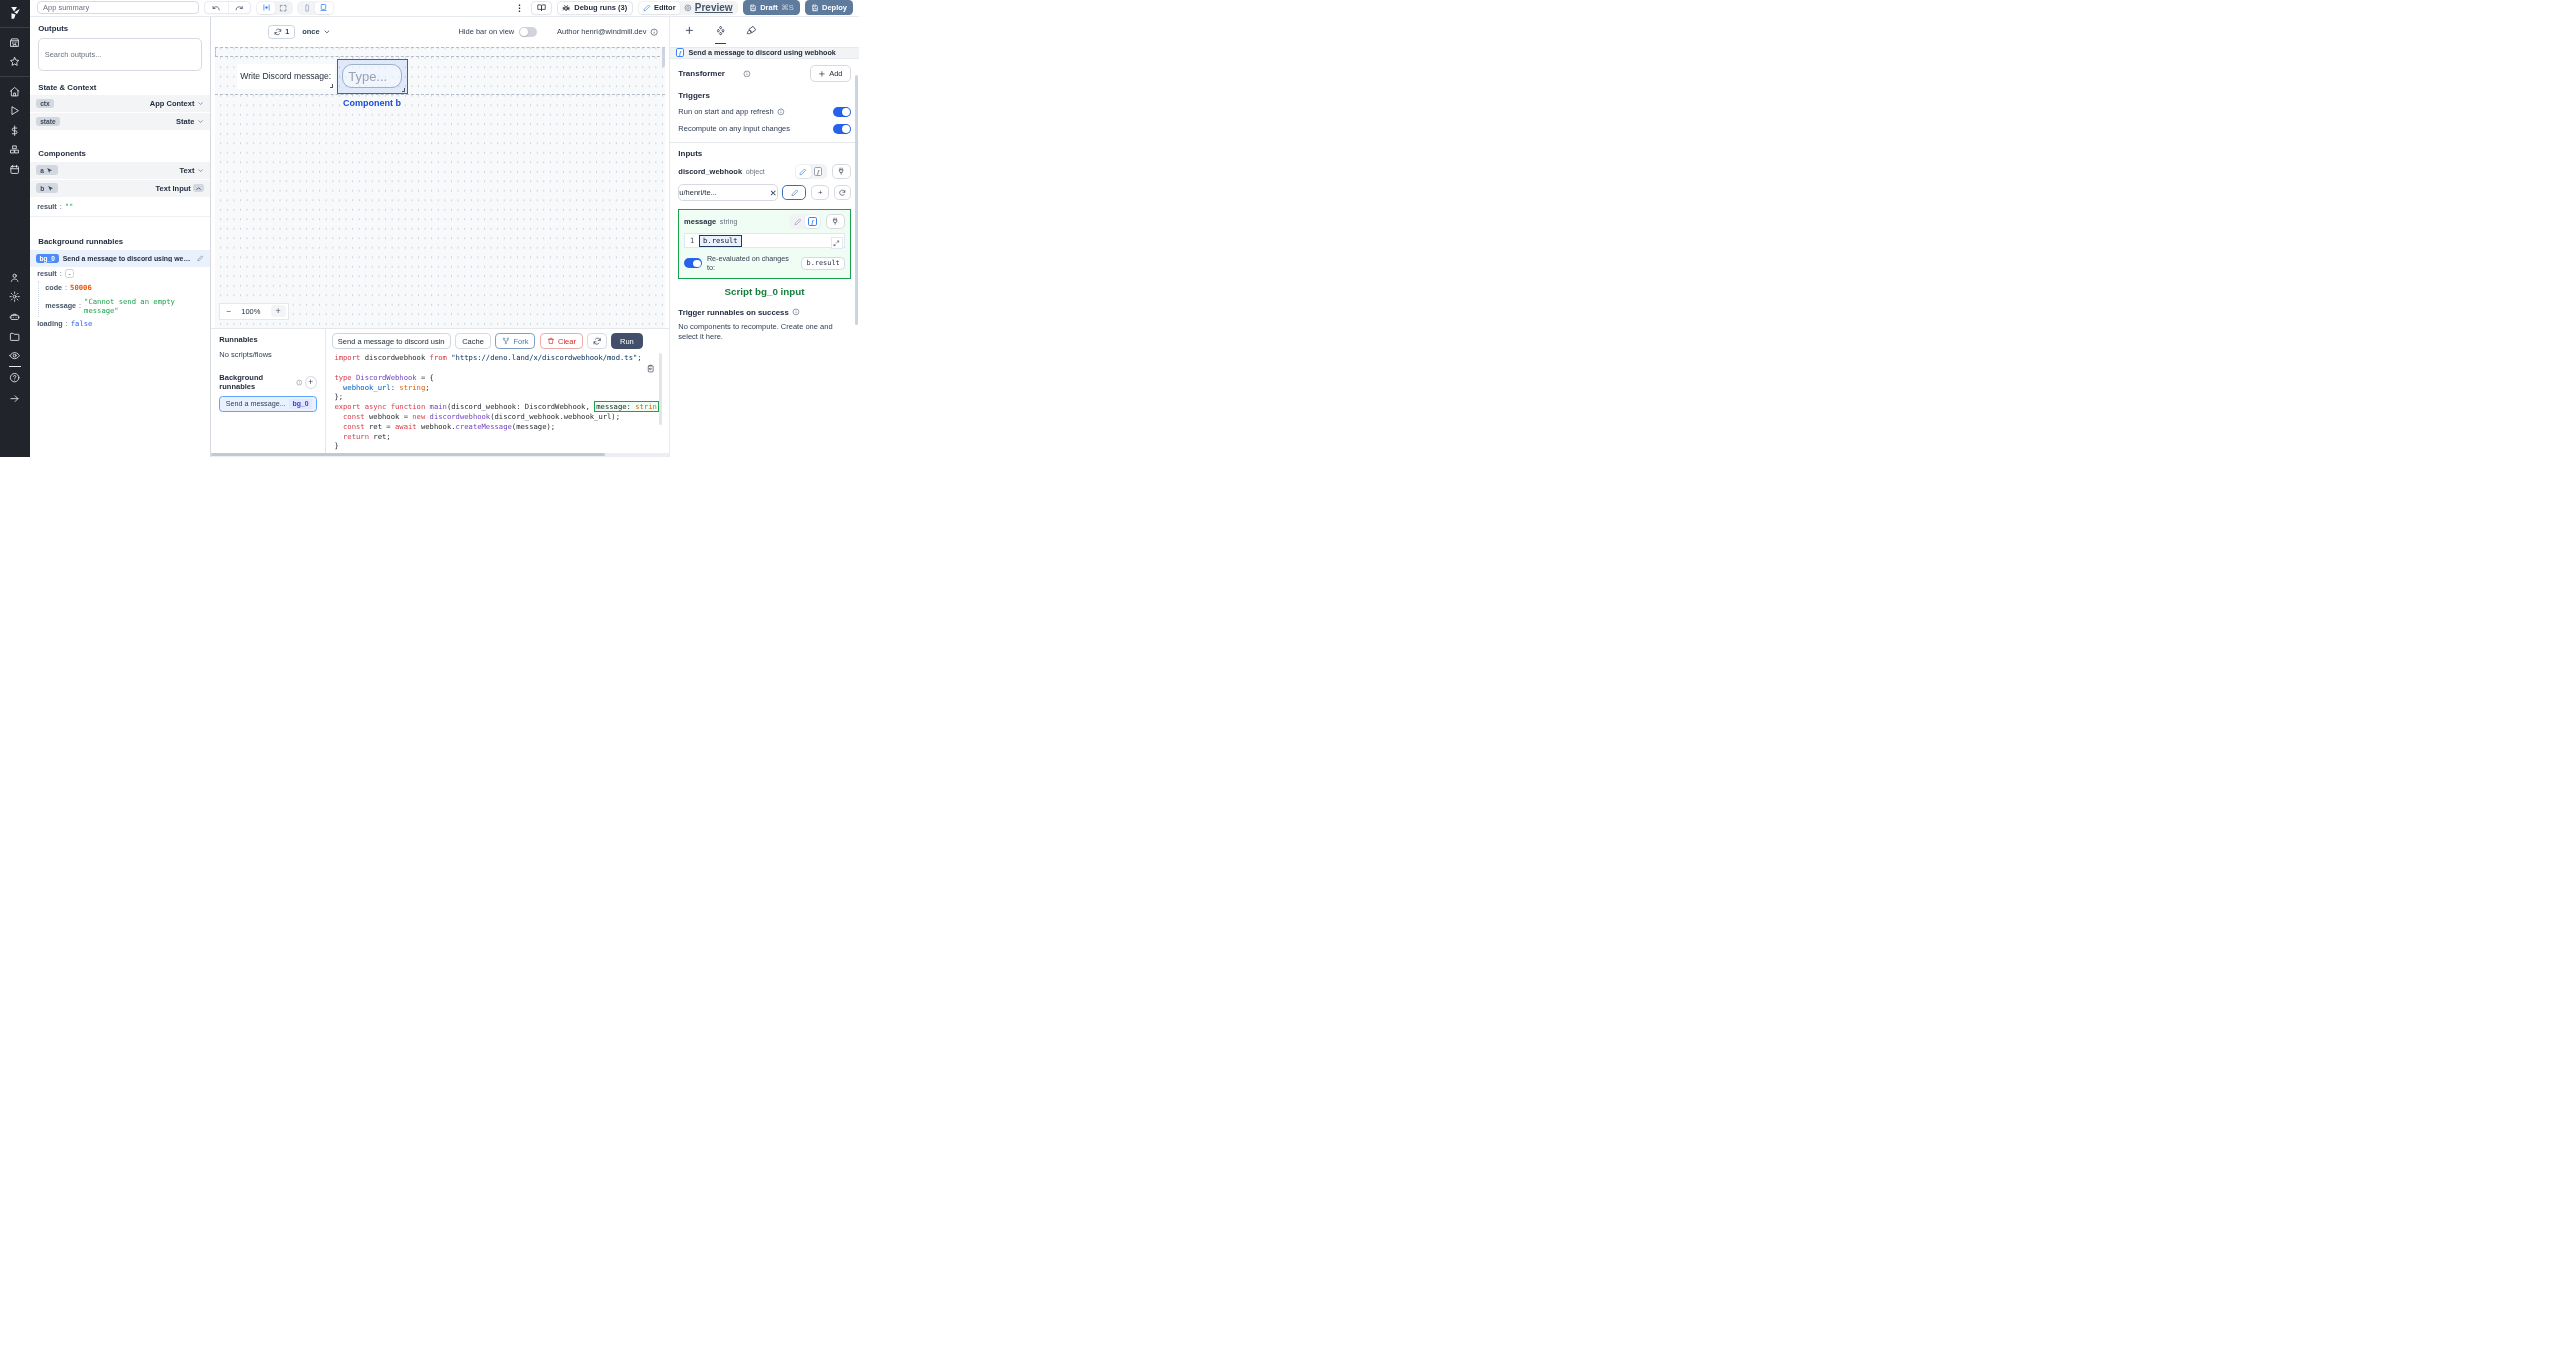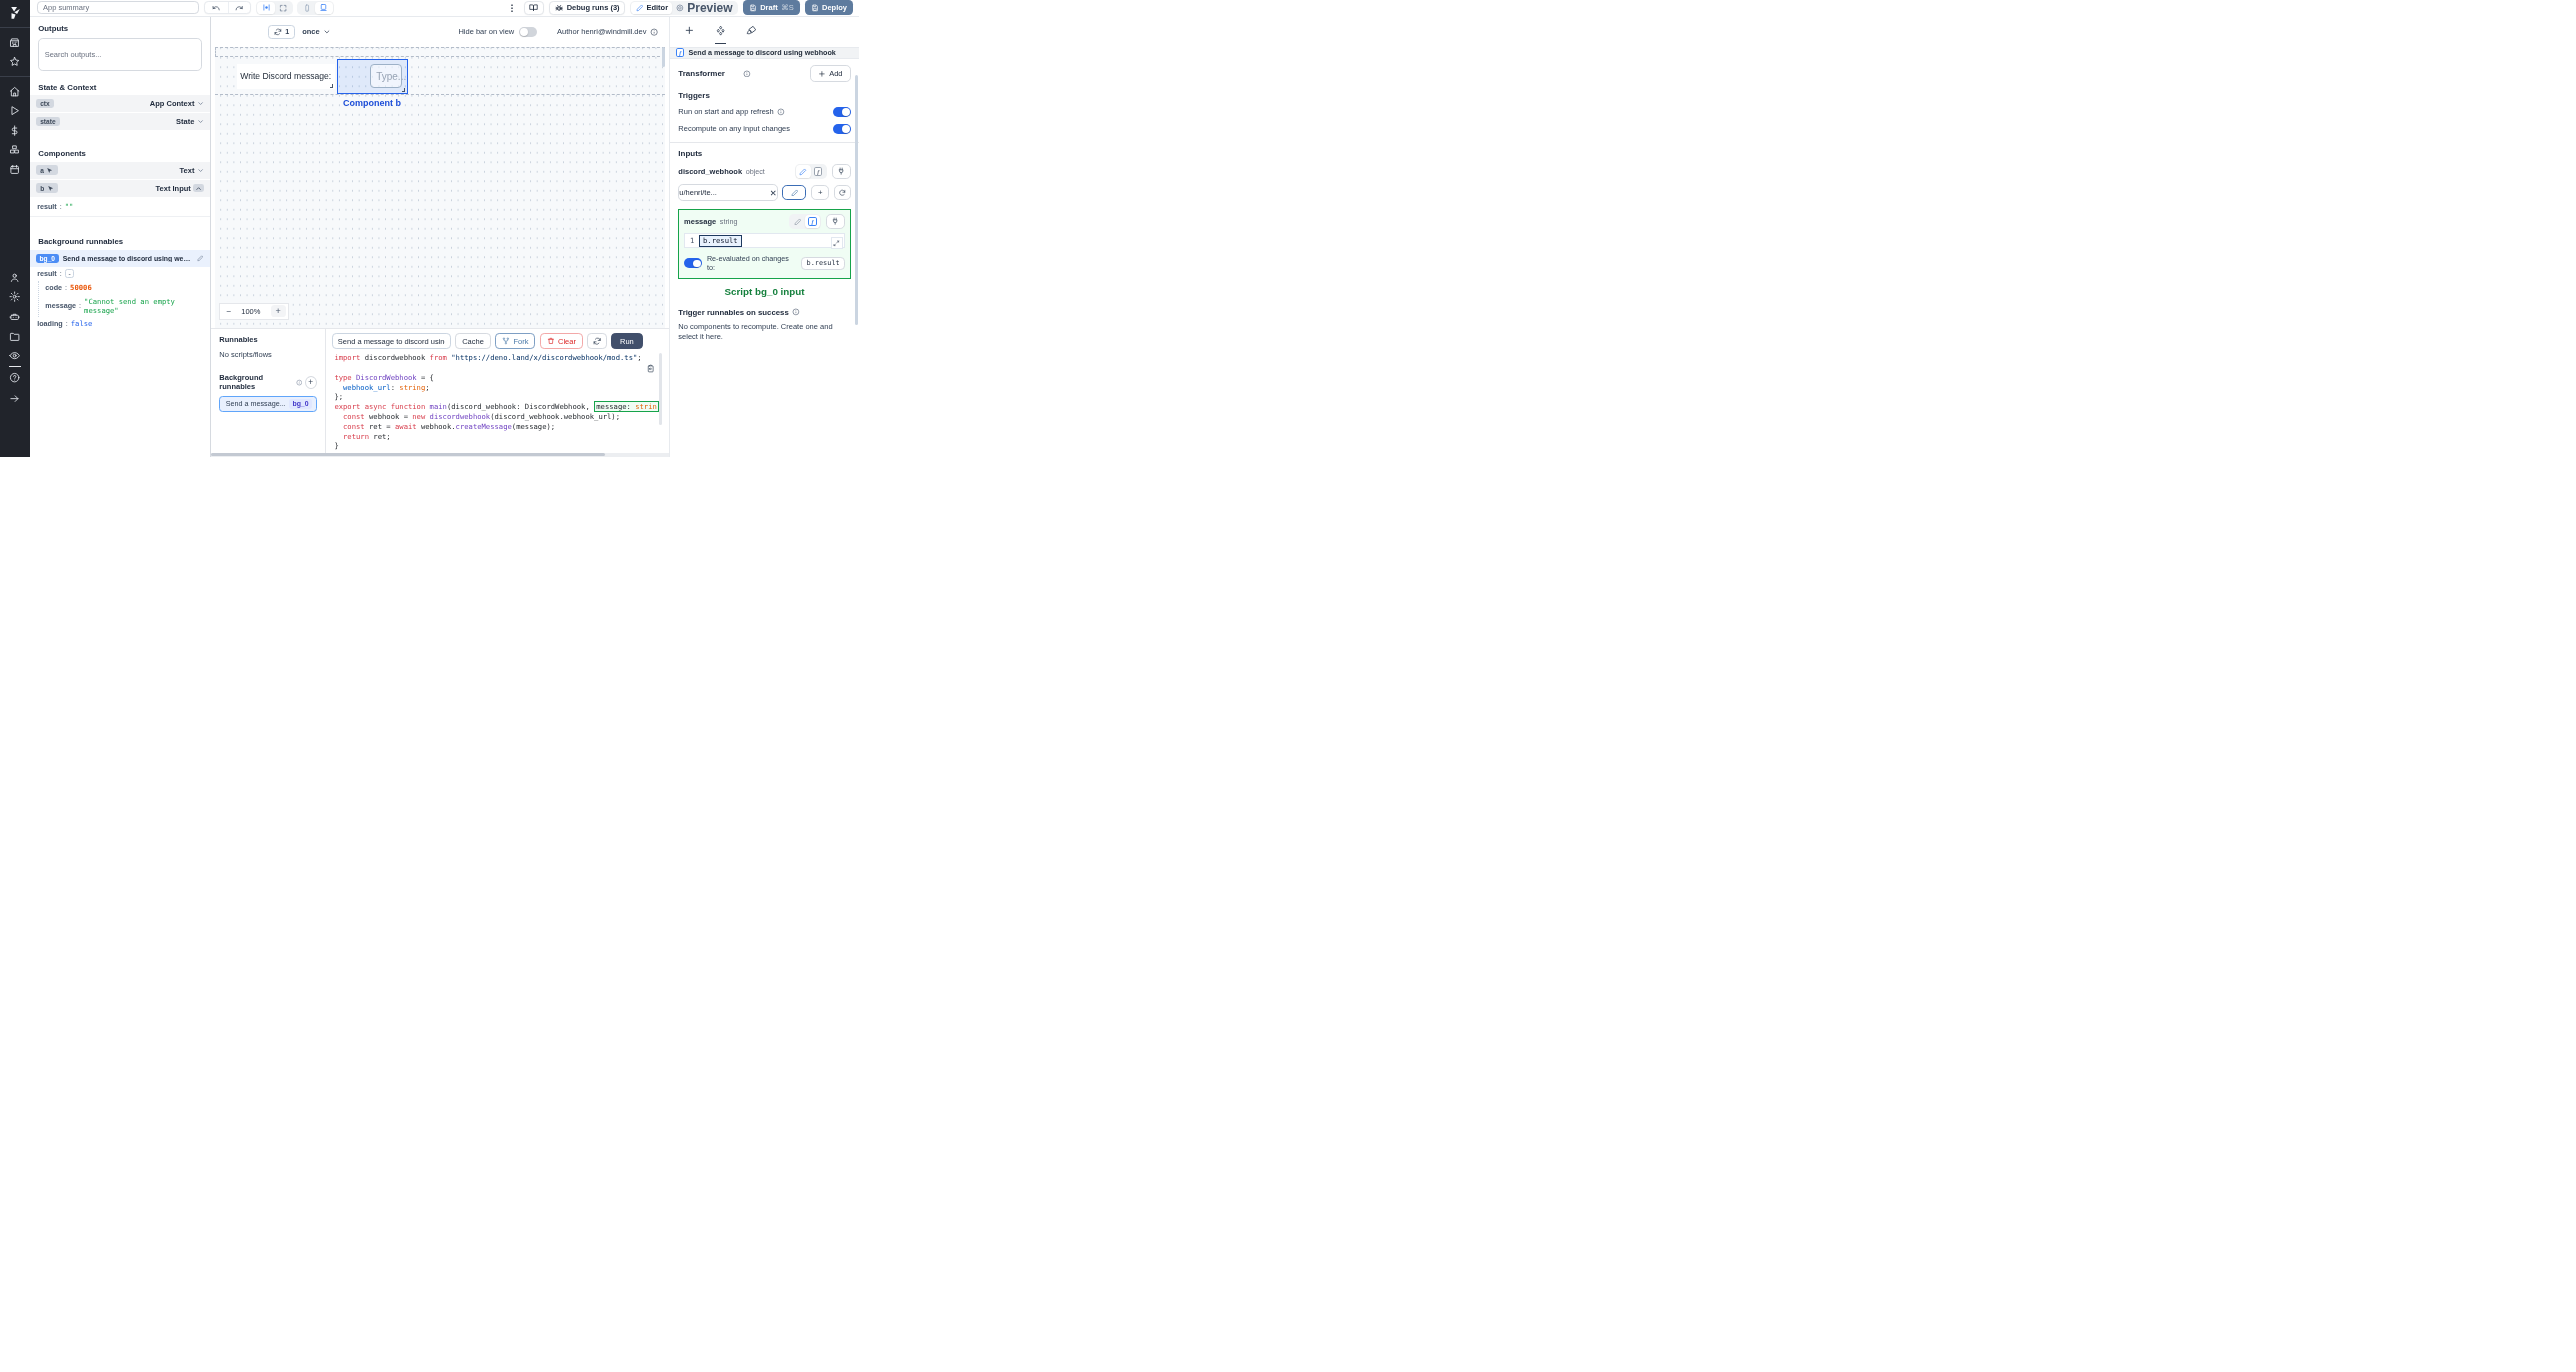--- a/index.html
+++ b/index.html
@@ -74,21 +74,21 @@
   .toggle.on { background:#2563eb; } .toggle.on .knob { right:1.2px; }
   .toggle.off { background:#d1d5db; } .toggle.off .knob { left:1.2px; }
 
   .canvas { flex:1; margin:0 3.6px; position:relative; background-color:#f7f9fb;
             background-image:radial-gradient(#c8d1dc 0.6px, transparent 0.7px); background-size:6.6px 9.5px; background-position:2.4px 6px;text-decoration:underline; }
   .topstrip { position:absolute; left:0; right:0; top:0.6px; height:10px; border:0.6px dashed #b3bcc9; }
   .rowline { position:absolute; left:0; right:0; top:47px; border-top:0.6px dashed #b3bcc9; }
   .text-comp { position:absolute; left:22px; top:17.3px; width:98px; height:25px; background:#fff; display:flex; align-items:center; padding:0 1.2px 0 3.6px; font-size:8.6px; color:#1f2937; cursor:pointer; }
   .rhandle { position:absolute; right:1.2px; bottom:1.2px; width:3.6px; height:3.6px; border-right:1.2px solid #475569; border-bottom:1.2px solid #475569; }
   .comp-b { position:absolute; left:122px; top:12px; width:71px; height:35px; border:1.2px solid #2563eb; background:rgba(59,130,246,.13); cursor:pointer; }
-  .comp-b .tinput { position:absolute; left:4.2px; right:4.2px; top:4.8px; bottom:4.8px; border:0.9px solid #9db1c7; border-radius:4px; background:rgba(255,255,255,.55); display:flex; align-items:center; padding:0 5.4px; color:#98a4b5; font-size:10px;margin-left:28px; }
+  .comp-b .tinput { position:absolute; left:4.2px; right:4.2px; top:4.8px; bottom:4.8px; border:0.9px solid #9db1c7; border-radius:10px; background:rgba(255,255,255,.55); display:flex; align-items:center; padding:0 5.4px; color:#98a4b5; font-size:13px; }
   .comp-label { position:absolute; left:104px; top:51px; width:107px; text-align:center; font-weight:bold; font-size:9px; color:#1d4ed8; }
   .canvas-vsb { position:absolute; right:0; top:0.6px; width:3.6px; height:20px; background:#cbd5e1; border-radius:1.8px; cursor:pointer; }
   .zoombar { position:absolute; left:4.8px; bottom:8.3px; width:70px; height:16.7px; background:#fff; border:0.6px solid #e5e7eb; display:flex; align-items:center; justify-content:space-between; padding:0 2.4px 0 6px; }
   .zoombar .zbtn { cursor:pointer; color:#334155; font-size:8.3px; display:flex; align-items:center; justify-content:center; }
   .zoombar .zplus { background:#f3f4f6; border-radius:3.6px; width:15.5px; height:12.5px; font-size:9px; color:#475569; }
   .zoomlevel { font-size:7.5px; color:#1e293b; }
 
   
   .bottom { height:125px; border-top:0.6px solid #e5e7eb; display:flex; min-height:0; }
   .runnables { width:114px; flex:0 0 114px; padding:6px 8.3px; }
@@ -337,21 +337,21 @@
           </svg>
         <span>Debug runs (3)</span>
       </span>
       <div class="seg">
         <span class="segcell active" style="font-weight:bold;font-size:7.5px;color:#1e293b;">
           <svg width="7.8" height="7.8" viewBox="0 0 24 24" fill="none" stroke="#3b82f6" stroke-width="2" stroke-linejoin="round">
               <path d="M17 3l4 4L8 20l-5 1 1-5z"></path>
             </svg>
           <span>Editor</span>
         </span>
-        <span class="segcell" style="font-weight:bold;font-size:12px;">
+        <span class="segcell" style="font-weight:bold;font-size:10px;text-decoration:underline;">
           <svg width="7.8" height="7.8" viewBox="0 0 24 24" fill="none" stroke="#64748b" stroke-width="2">
               <circle cx="12" cy="12" r="9"></circle>
               <circle cx="12" cy="12" r="4"></circle>
             </svg>
           <span>Preview</span>
         </span>
       </div>
       <span class="pill-btn">
         <svg width="7.8" height="7.8" viewBox="0 0 24 24" fill="none" stroke="#fff" stroke-width="2" stroke-linejoin="round">
             <path d="M6 3h10l4 4v13a1 1 0 0 1-1 1H6a1 1 0 0 1-1-1V4a1 1 0 0 1 1-1z"></path>

